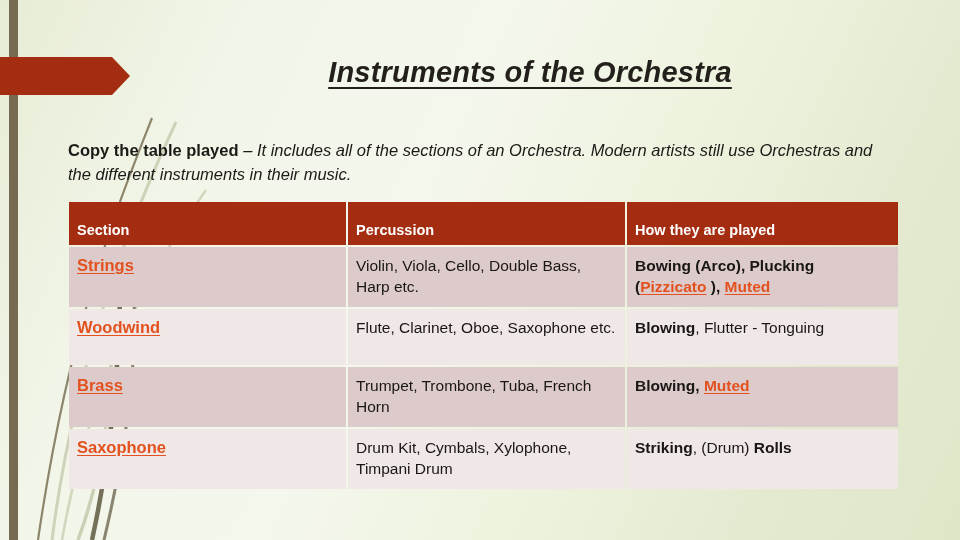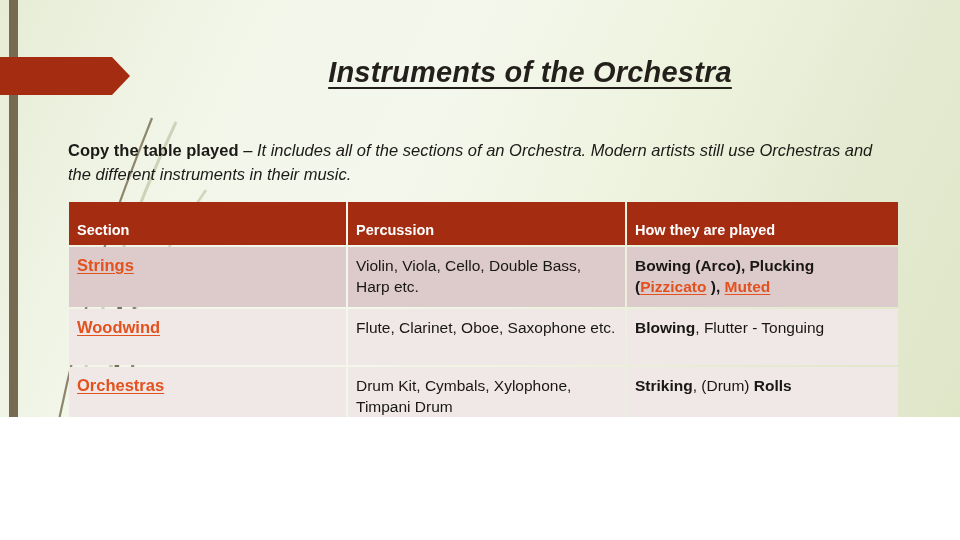--- a/index.html
+++ b/index.html
@@ -8,21 +8,21 @@
   }
   body {
     width: 960px;
     height: 540px;
     overflow: hidden;
     font-family: "Liberation Sans", sans-serif;
   }
   #slide {
     position: relative;
     width: 960px;
-    height: 417px;
+    height: 540px;
     background: linear-gradient(115deg, #e7ecd6 0%, #f2f6e9 22%, #f4f7ec 42%, #eef3df 62%, #e4ead0 82%, #dfe6c8 100%);
     overflow: hidden;
   }
 
   
   .left-bar {
     position: absolute;
     left: 9px;
     top: 0;
     width: 9px;
@@ -196,23 +196,32 @@
         </tr>
         <tr class="light">
           <td>
             <span class="sec-lnk">Woodwind</span>
           </td>
           <td>Flute, Clarinet, Oboe, Saxophone etc.</td>
           <td>
             <span class="b">Blowing</span><span>, Flutter - Tonguing</span>
           </td>
         </tr>
+        <tr class="shade">
+          <td>
+            <span class="sec-lnk">Brass</span>
+          </td>
+          <td>Trumpet, Trombone, Tuba, French Horn</td>
+          <td>
+            <span class="b">Blowing</span><span class="b">, </span><span class="lnk">Muted</span>
+          </td>
+        </tr>
         <tr class="light">
           <td>
-            <span class="sec-lnk">Orchestras</span>
+            <span class="sec-lnk">Saxophone</span>
           </td>
           <td>Drum Kit, Cymbals, Xylophone, Timpani Drum</td>
           <td>
             <span class="b">Striking</span><span>, (Drum) </span><span class="b">Rolls</span>
           </td>
         </tr>
       </tbody>
     </table>
   </div>
 

